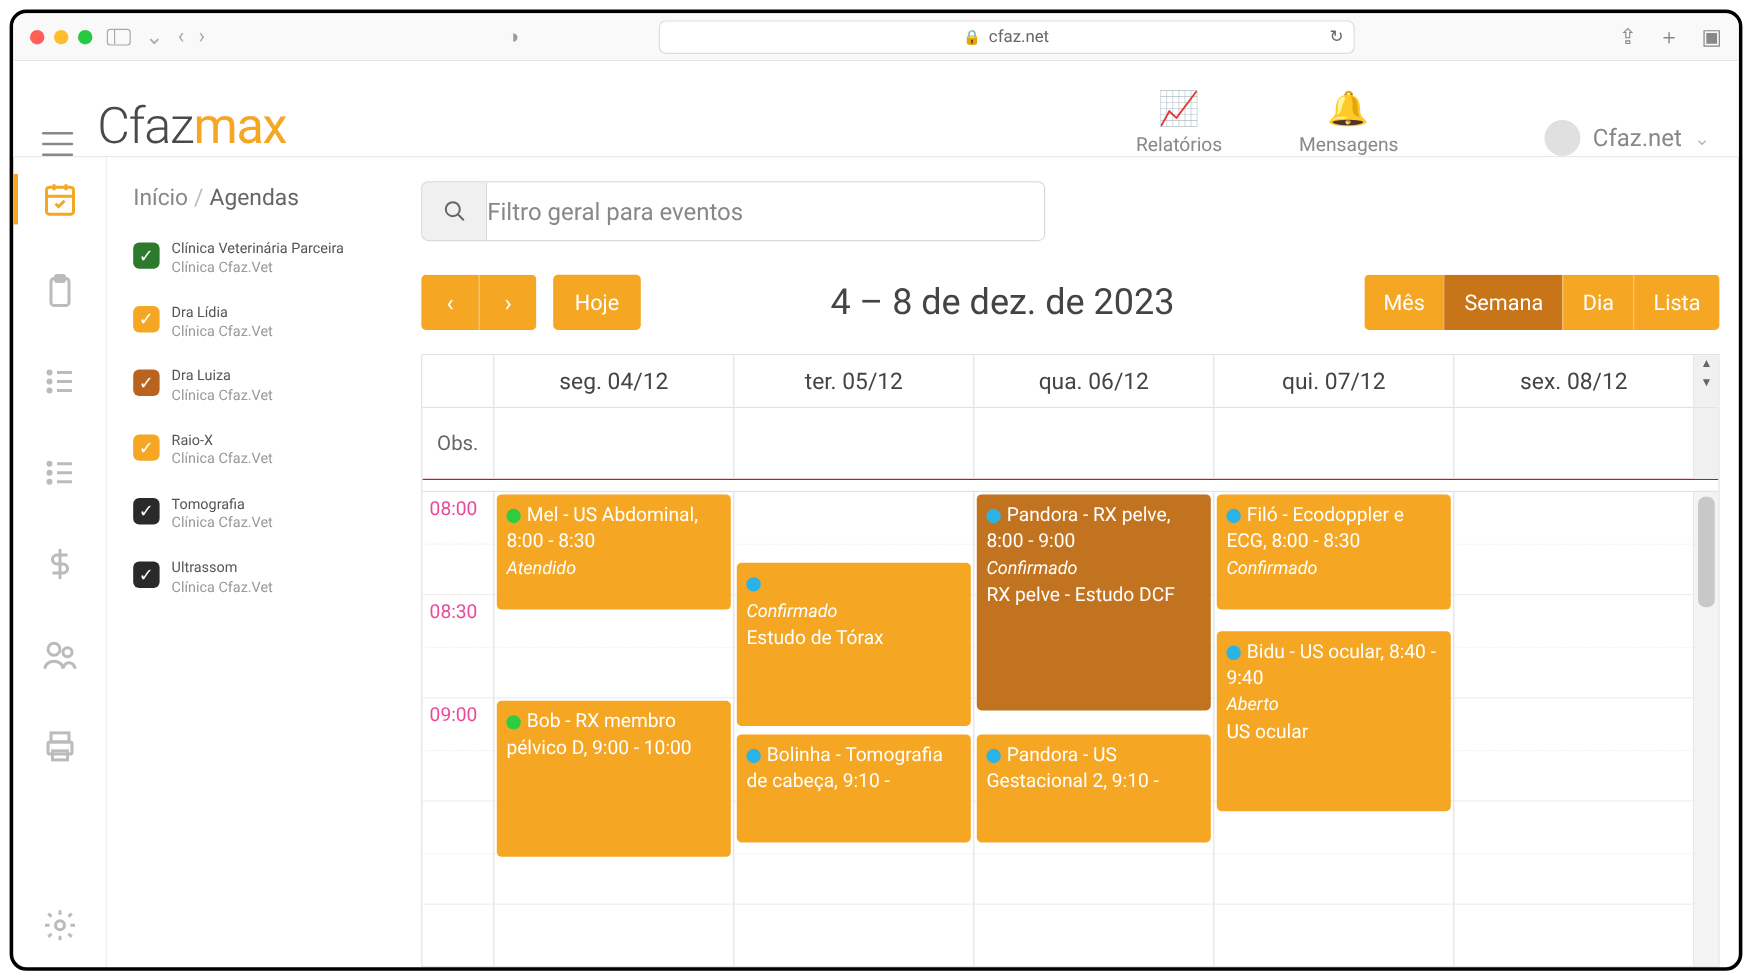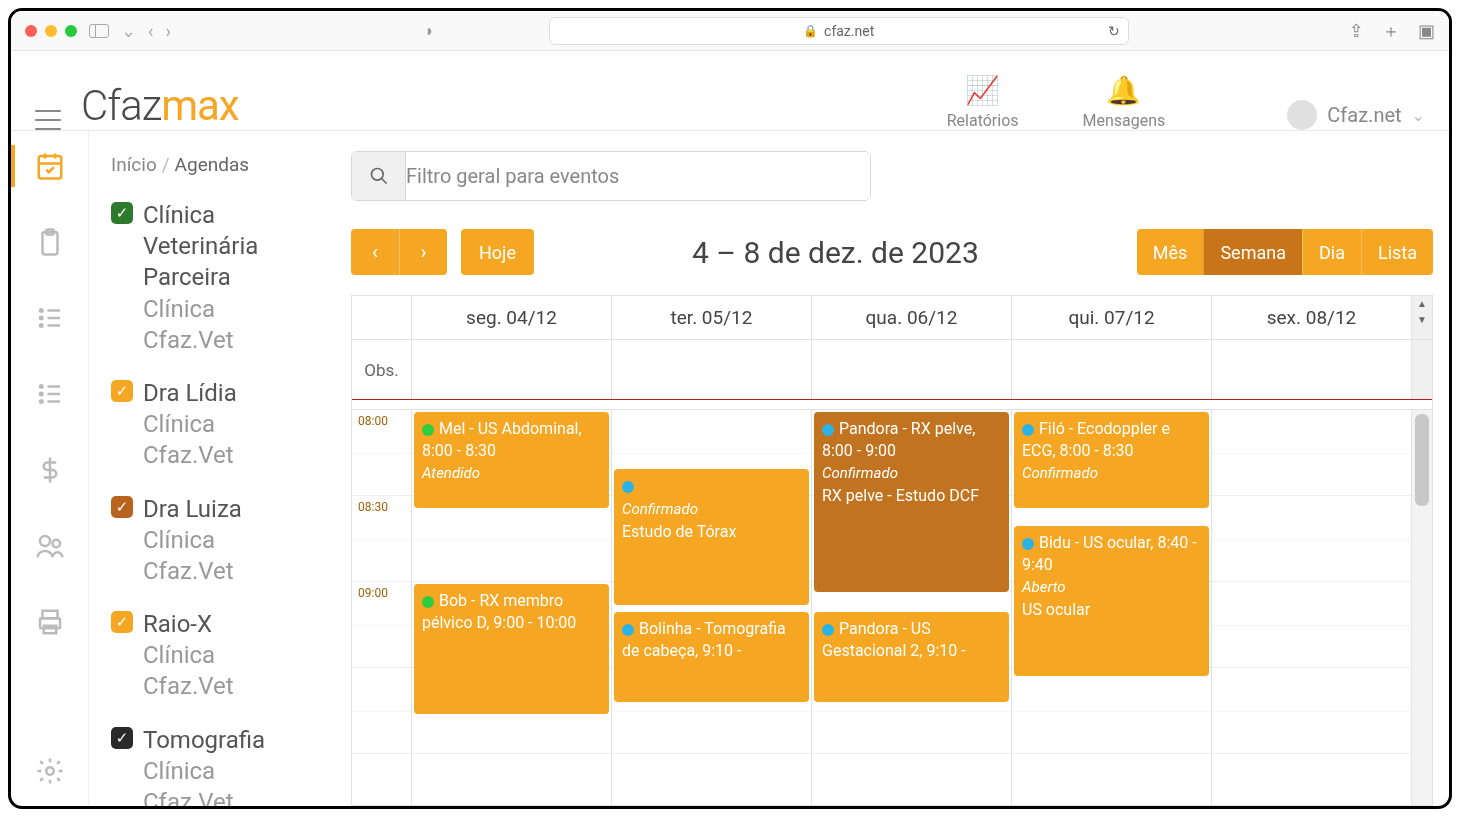--- a/index.html
+++ b/index.html
@@ -43,21 +43,21 @@
   .breadcrumb{display:flex;gap:5px;color:#888;font-size:19px;margin-bottom:24px;}
   .bc-sep{color:#bbb;}
   .bc-cur{color:#666;}
   .calendar-list{display:flex;flex-direction:column;gap:22px;}
   .cal-item{display:flex;gap:10px;align-items:flex-start;cursor:pointer;}
   .chk{width:22px;height:22px;border-radius:5px;flex-shrink:0;display:flex;align-items:center;justify-content:center;color:#fff;font-size:15px;margin-top:2px;}
   .chk.green{background:#2d7a2d;}
   .chk.orange{background:#f5a623;}
   .chk.brown{background:#b8641e;}
   .chk.dark{background:#2a2a2a;}
-  .cal-text{font-size:24px;line-height:1.3;}
+  .cal-text{font-size:12px;line-height:1.3;}
   .cal-name{color:#555;}
   .cal-sub{color:#999;}
 
   .calendar-area{flex:1;padding:20px 16px 0 30px;overflow:hidden;display:flex;flex-direction:column;}
   .search-wrap{display:flex;align-items:stretch;width:520px;height:50px;border:1px solid #d8d8d8;border-radius:6px;overflow:hidden;margin-bottom:28px;}
   .search-btn{width:54px;background:#f0f0f0;border-right:1px solid #d8d8d8;display:flex;align-items:center;justify-content:center;color:#666;cursor:pointer;}
   .search-input{flex:1;border:none;outline:none;padding:0 0;font-size:20px;color:#555;}
   .search-input::placeholder{color:#888;}
 
   .cal-toolbar{display:flex;align-items:center;margin-bottom:20px;}
@@ -76,21 +76,21 @@
   .time-col{width:60px;flex-shrink:0;border-right:1px solid #e2e2e2;}
   .day-col-head{flex:1;border-right:1px solid #e2e2e2;text-align:center;padding:10px 0;font-size:19px;font-weight:400;color:#444;}
   .scroll-col{width:20px;flex-shrink:0;background:#f0f0f0;position:relative;}
   .mini-arrow{font-size:10px;color:#666;text-align:center;line-height:16px;}
   .obs-row{display:flex;border-bottom:1px solid #b91c1c;height:60px;}
   .obs-label{width:60px;border-right:1px solid #e2e2e2;display:flex;align-items:center;justify-content:center;color:#666;font-size:17px;}
   .obs-cell{flex:1;border-right:1px solid #e2e2e2;}
 
   .grid-body{flex:1;display:flex;position:relative;overflow:hidden;}
   .time-axis{width:60px;flex-shrink:0;border-right:1px solid #e2e2e2;}
-  .time-slot{height:86px;border-bottom:1px solid #eee;font-size:12px;color:#a16207;padding:4px 6px;position:relative;}
+  .time-slot{height:86px;border-bottom:1px solid #eee;font-size:16px;color:#ec4899;padding:4px 6px;position:relative;}
   .time-slot:after{content:"";position:absolute;left:0;right:0;top:50%;border-top:1px dotted #eee;}
   .day-cols{flex:1;display:flex;position:relative;}
   .day-col{flex:1;border-right:1px solid #e2e2e2;position:relative;}
   .day-col .hr{height:86px;border-bottom:1px solid #eee;position:relative;}
   .day-col .hr:after{content:"";position:absolute;left:0;right:0;top:50%;border-top:1px dotted #f0f0f0;}
 
   .event{position:absolute;left:2px;right:2px;border-radius:4px;padding:6px 8px;color:#fff;font-size:16px;line-height:1.35;overflow:hidden;cursor:pointer;}
   .event.orange{background:#f5a623;}
   .event.brown{background:#c27320;}
   .dot{display:inline-block;width:12px;height:12px;border-radius:50%;margin-right:5px;vertical-align:middle;}

